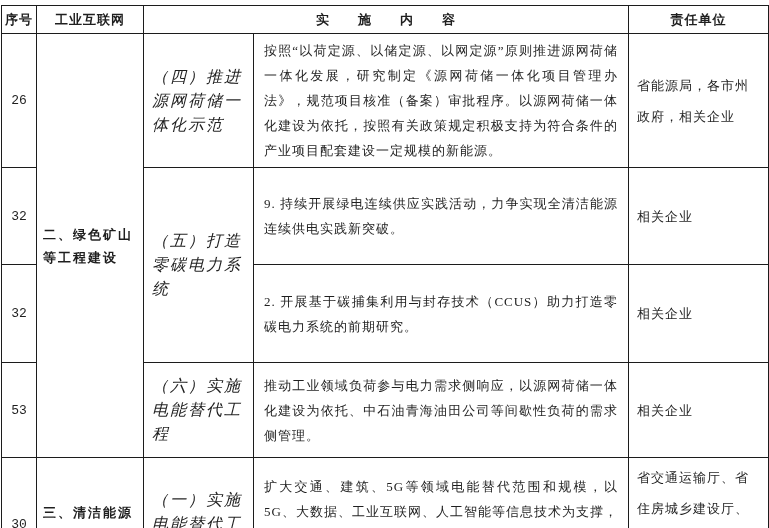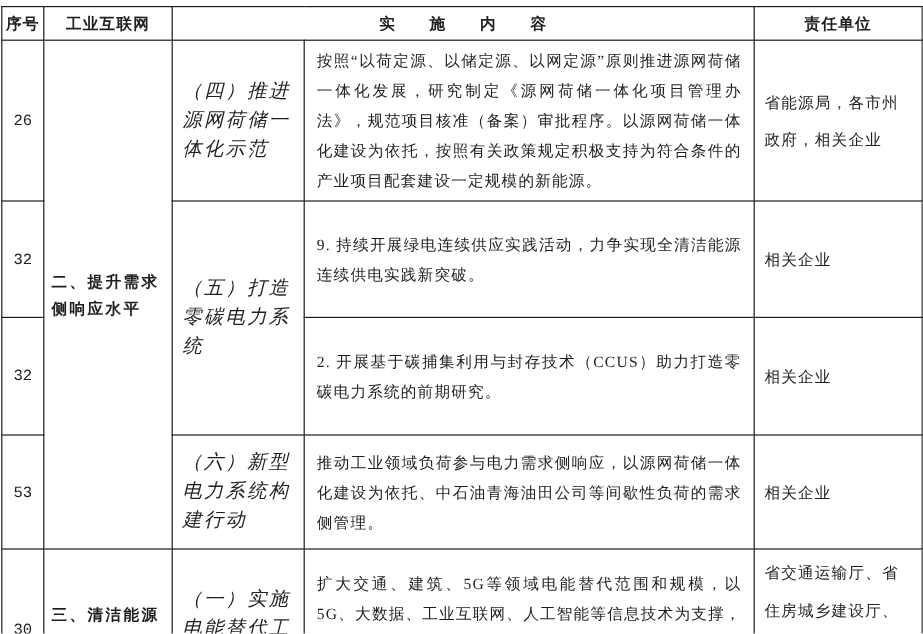--- a/index.html
+++ b/index.html
@@ -90,42 +90,42 @@
     <tbody>
         <tr class="hrow">
       <th>序号</th>
       <th>工业互联网</th>
       <th colspan="2">实　　施　　内　　容</th>
       <th>责任单位</th>
     </tr>
 
     <tr class="r26">
       <td class="no">26</td>
-      <td class="task" rowspan="4">二、提升需求侧响应水平</td>
+      <td class="task" rowspan="4">二、绿色矿山等工程建设</td>
       <td class="sub">（四）推进源网荷储一体化示范</td>
       <td class="content">按照“以荷定源、以储定源、以网定源”原则推进源网荷储一体化发展，研究制定《源网荷储一体化项目管理办法》，规范项目核准（备案）审批程序。以源网荷储一体化建设为依托，按照有关政策规定积极支持为符合条件的产业项目配套建设一定规模的新能源。</td>
       <td class="unit">省能源局，各市州政府，相关企业</td>
     </tr>
 
     <tr class="r27">
       <td class="no">32</td>
       <td class="sub" rowspan="2">（五）打造零碳电力系统</td>
       <td class="content">9. 持续开展绿电连续供应实践活动，力争实现全清洁能源连续供电实践新突破。</td>
       <td class="unit">相关企业</td>
     </tr>
 
     <tr class="r28">
       <td class="no">32</td>
       <td class="content">2. 开展基于碳捕集利用与封存技术（CCUS）助力打造零碳电力系统的前期研究。</td>
       <td class="unit">相关企业</td>
     </tr>
 
     <tr class="r29">
       <td class="no">53</td>
-      <td class="sub">（六）新型电力系统构建行动</td>
+      <td class="sub">（六）实施电能替代工程</td>
       <td class="content">推动工业领域负荷参与电力需求侧响应，以源网荷储一体化建设为依托、中石油青海油田公司等间歇性负荷的需求侧管理。</td>
       <td class="unit">相关企业</td>
     </tr>
 
     <tr class="r30">
       <td class="no">30</td>
       <td class="task">三、清洁能源替代行动</td>
       <td class="sub">（一）实施电能替代工程</td>
       <td class="content">扩大交通、建筑、5G等领域电能替代范围和规模，以5G、大数据、工业互联网、人工智能等信息技术为支撑，推进智慧盐湖、绿色矿山等工程建设，提高终端用能领域电气化水平。</td>
       <td class="unit">省交通运输厅、省住房城乡建设厅、省工业和信息化厅、省通信管理局</td>

